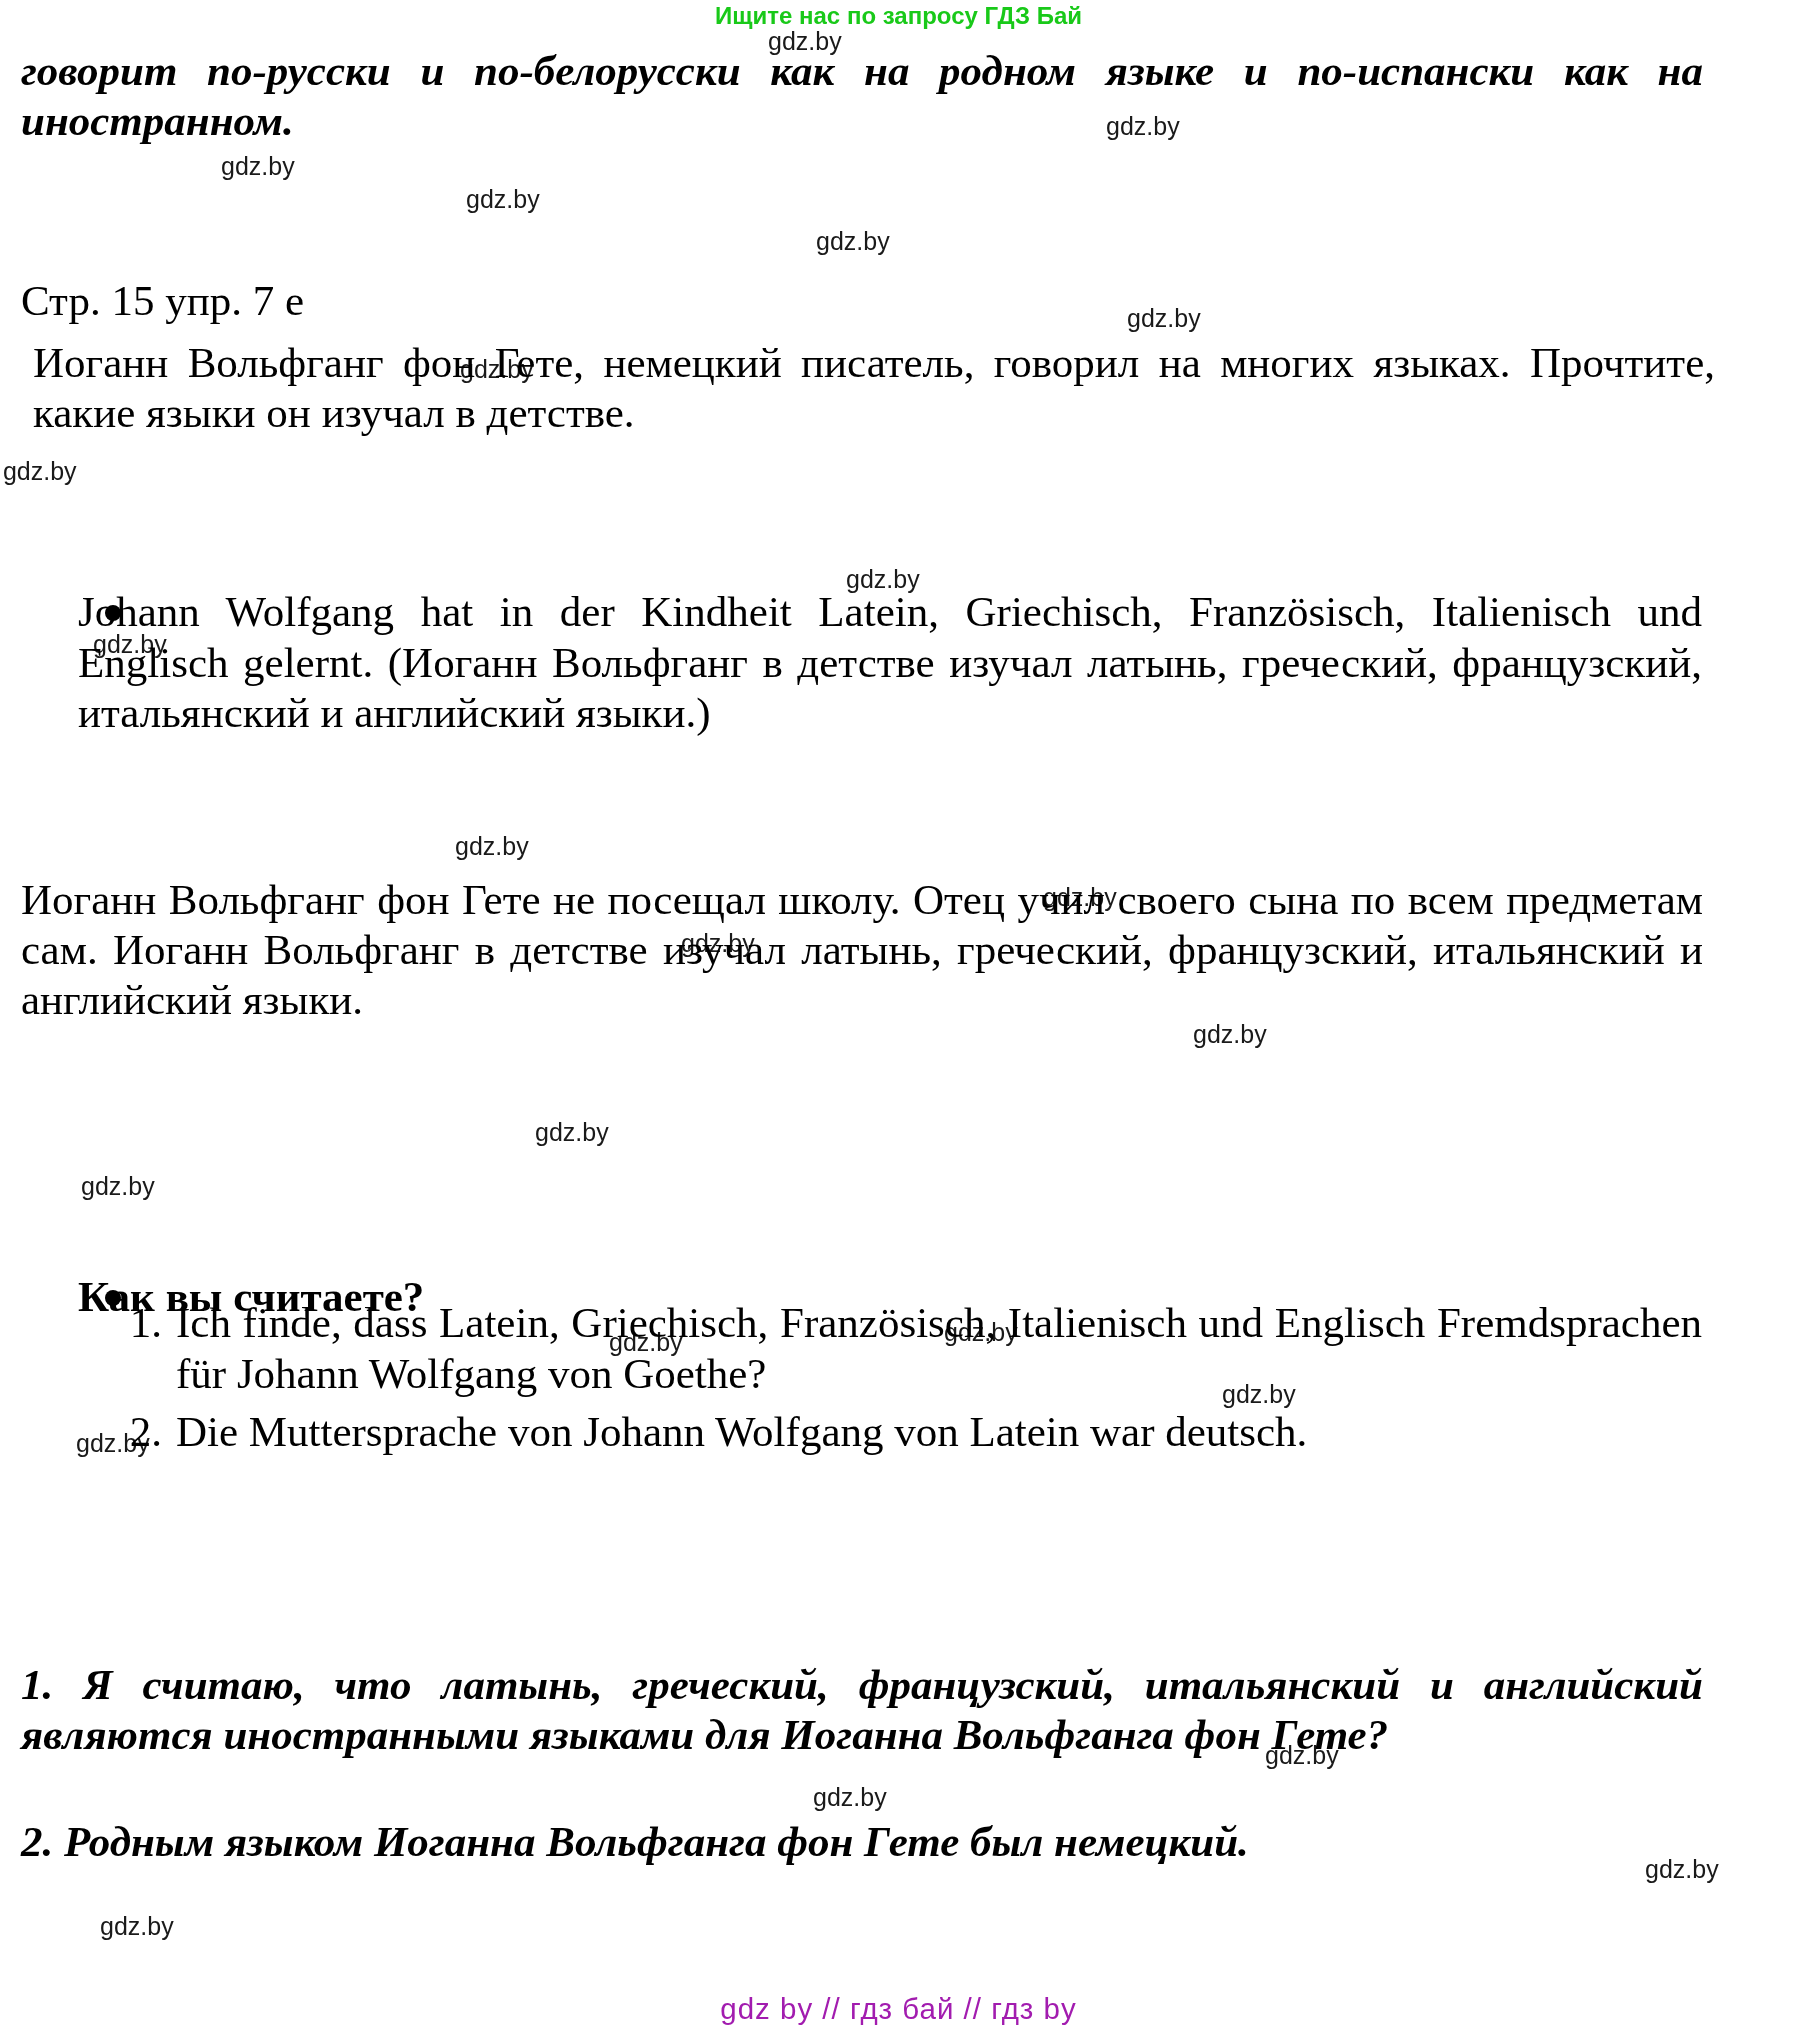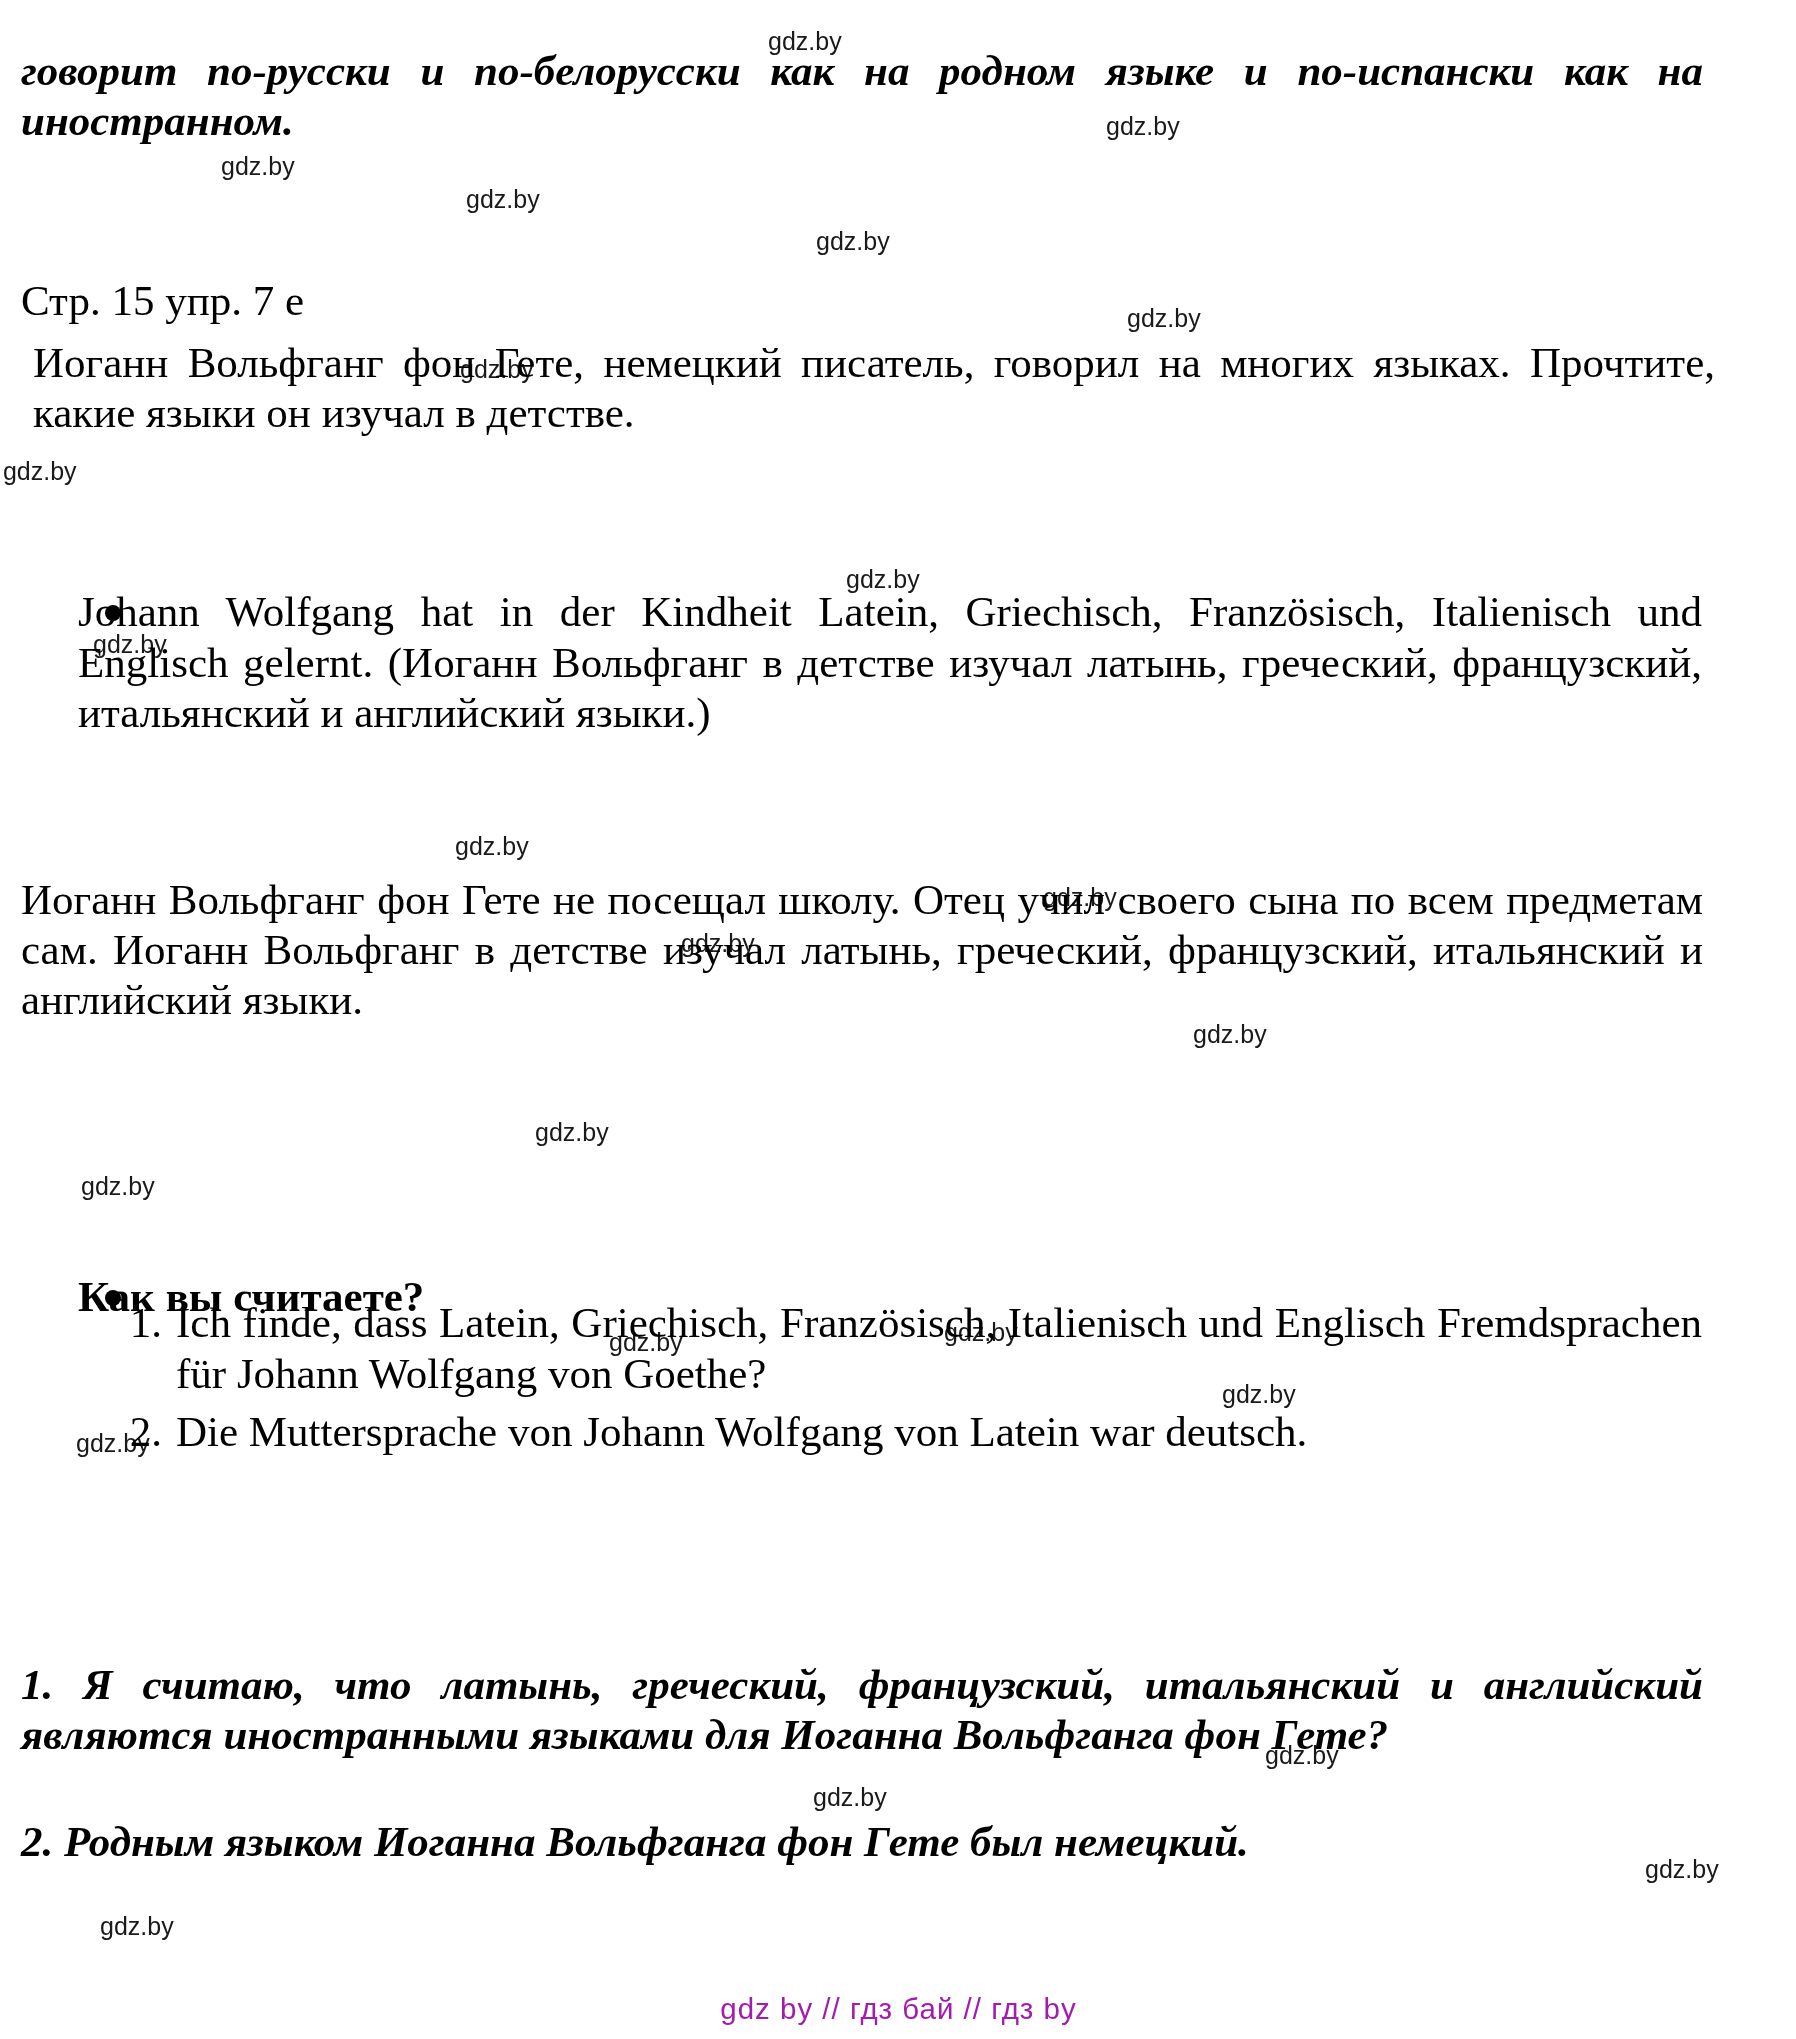--- a/index.html
+++ b/index.html
@@ -104,20 +104,21 @@
     font-size: 29.5px;
     color: #a21caf;
     letter-spacing: 1px;
   }
 </style>
 </head>
 <body>
 
 <div class="page">
 
+  <div class="promo-banner">Ищите нас по запросу ГДЗ Бай</div>
 
   <div class="wm" style="left:768px; top:27px;">gdz.by</div>
   <div class="wm" style="left:1106px; top:112px;">gdz.by</div>
   <div class="wm" style="left:221px; top:152px;">gdz.by</div>
   <div class="wm" style="left:466px; top:185px;">gdz.by</div>
   <div class="wm" style="left:816px; top:227px;">gdz.by</div>
   <div class="wm" style="left:1127px; top:304px;">gdz.by</div>
   <div class="wm" style="left:460px; top:355px;">gdz.by</div>
   <div class="wm" style="left:2.9px; top:457px;">gdz.by</div>
   <div class="wm" style="left:846px; top:565px;">gdz.by</div>

